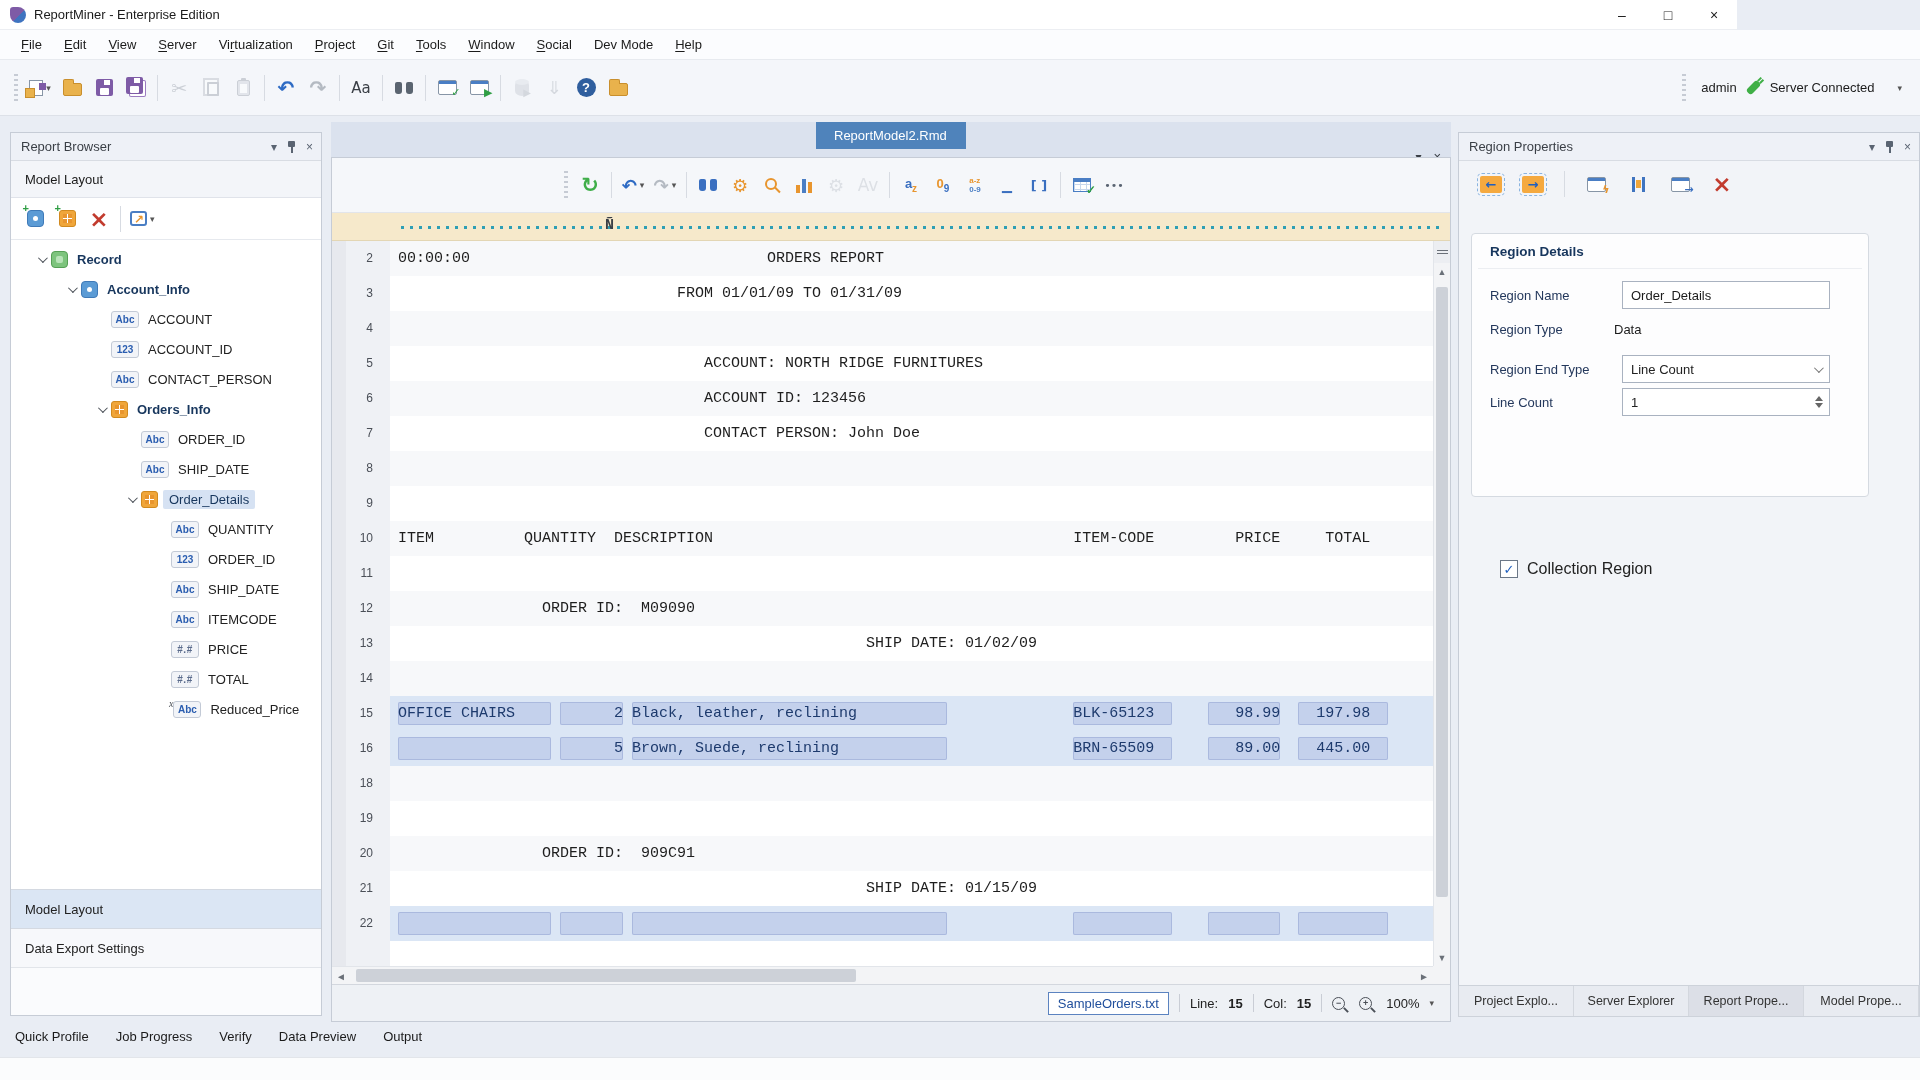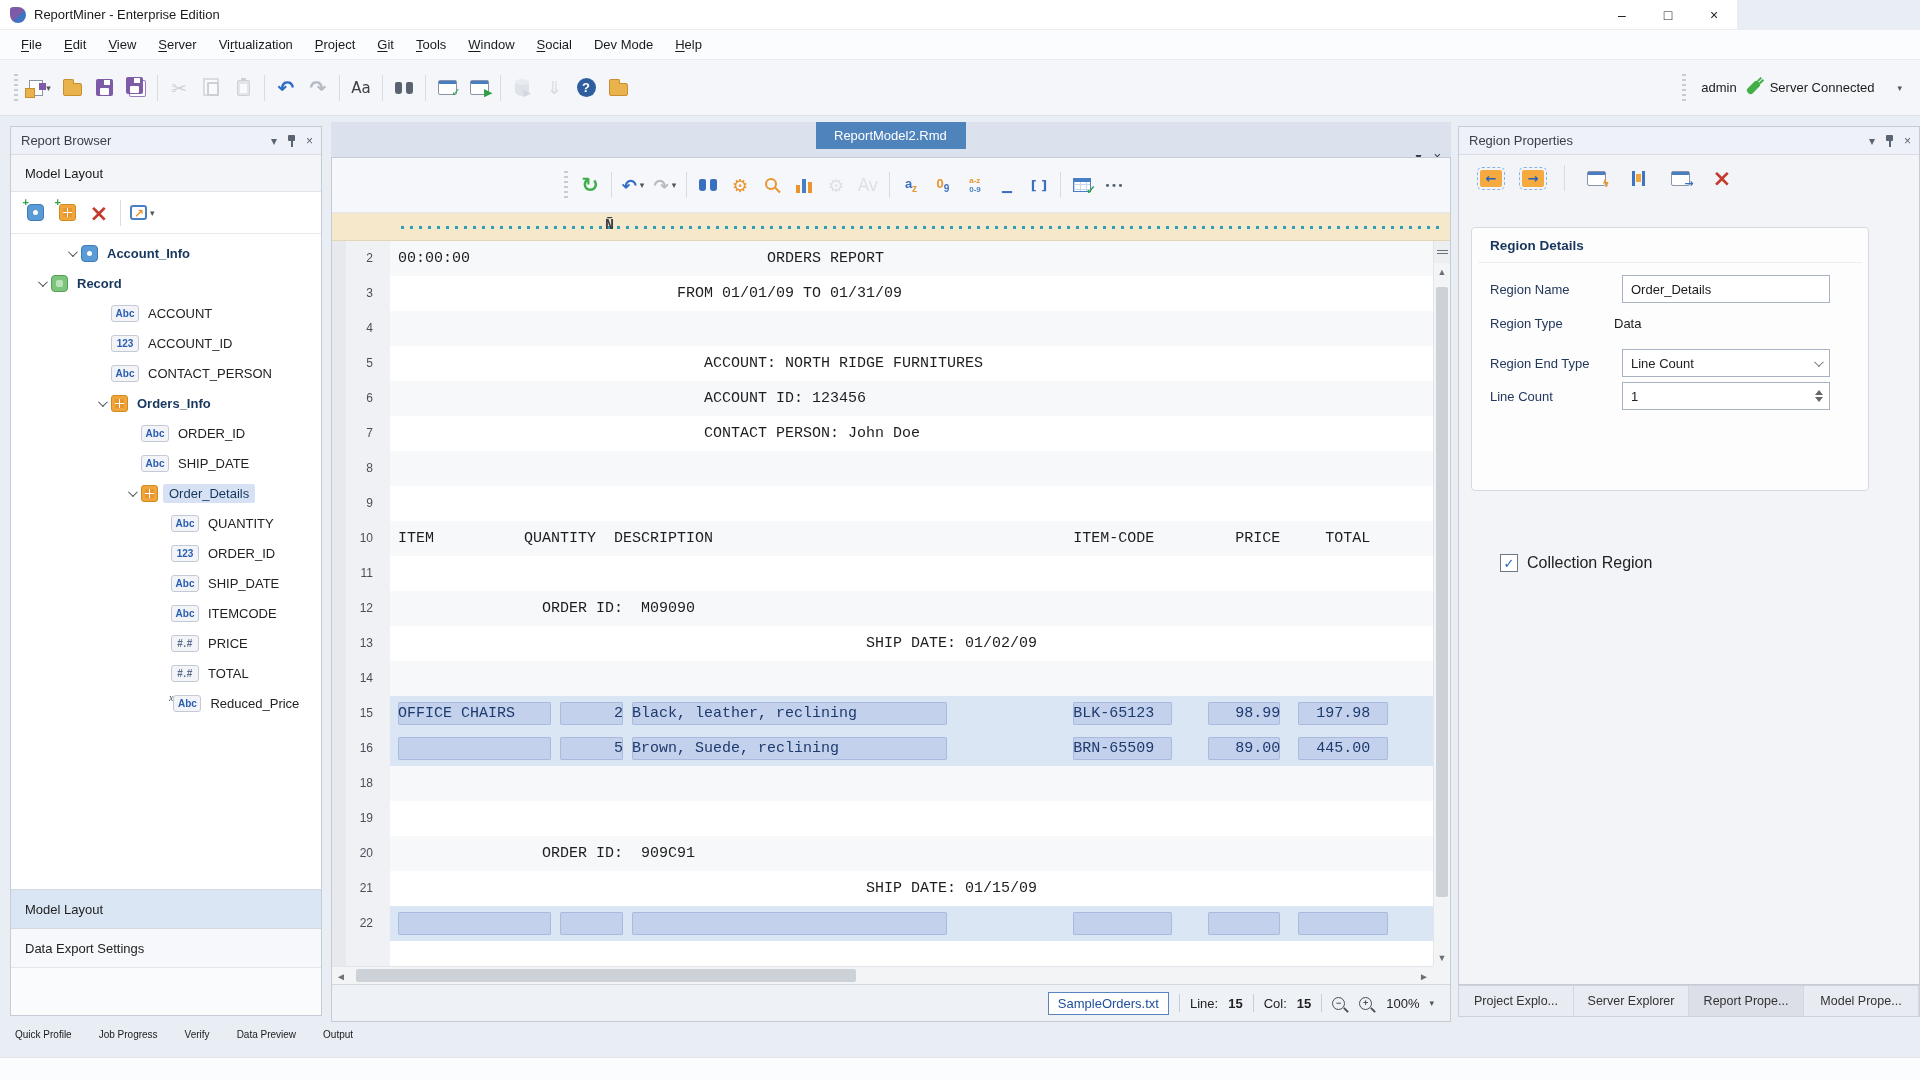--- a/index.html
+++ b/index.html
@@ -85,21 +85,21 @@
   .i-merge{width:13px;height:15px;border-left:3px solid #3f74c0;border-right:3px solid #3f74c0;position:relative;}
   .i-merge::after{content:"";position:absolute;left:1px;top:3px;width:5px;height:8px;background:#f0a63a;}
   .i-pin{width:9px;height:14px;position:relative;}
   .i-pin::before{content:"";position:absolute;top:1px;left:1px;width:7px;height:6px;background:#5a6472;border-radius:1px;}
   .i-pin::after{content:"";position:absolute;top:7px;left:4px;width:2px;height:6px;background:#5a6472;}
   .i-plug{width:15px;height:7px;background:#3faf46;border-radius:3px;transform:rotate(-45deg);position:relative;}
   .i-plug::before{content:"";position:absolute;right:-5px;top:1px;width:5px;height:2px;background:#3faf46;}
   .i-plug::after{content:"";position:absolute;right:-5px;bottom:1px;width:5px;height:2px;background:#3faf46;}
 
   
-  .panel{position:absolute;background:#fff;border:1px solid #c6ccd6;}
+  .panel{position:absolute;background:#fff;border:1px solid #c6ccd6;margin-top:6px;}
   .panel-header{height:28px;background:#eef1f7;border-bottom:1px solid #d8dce3;display:flex;align-items:center;padding:0 8px 0 10px;}
   .panel-header .ttl{font-size:13px;color:#3a3f46;}
   .panel-header .ic{margin-left:auto;display:flex;gap:10px;align-items:center;color:#5a6472;font-size:12px;}
   .panel-header .ic span{display:inline-flex;}
 
   
   #left-panel{left:10px;top:126px;width:312px;bottom:64px;display:flex;flex-direction:column;background:#fff;}
   #ml-header{height:37px;background:#f3f5f9;border-bottom:1px solid #e0e3ea;display:flex;align-items:center;padding-left:14px;font-size:13px;color:#1b1b1b;}
   #tree-toolbar{height:42px;border-bottom:1px solid #e6e9ee;display:flex;align-items:center;padding-left:8px;background:#fff;}
   #tree{flex:1;overflow:hidden;padding-top:4px;}
@@ -186,21 +186,21 @@
     justify-content:center;color:#1f5fbf;font:bold 13px "DejaVu Sans",sans-serif;}
   #right-tabs{position:absolute;left:1458px;top:985px;width:462px;height:32px;background:#e8ebf1;
     border:1px solid #cdd2da;display:flex;}
   .rtab{flex:1;display:flex;align-items:center;justify-content:center;font-size:12.5px;color:#333;
     border-right:1px solid #d3d7de;white-space:nowrap;overflow:hidden;padding:0 4px;}
   .rtab.active{background:#dcdfe7;}
 
   
   #app-tabs{position:absolute;left:0;top:1029px;width:1920px;height:28px;display:flex;gap:27px;
     padding-left:15px;align-items:flex-start;}
-  .atab{font-size:10px;color:#1b1b1b;padding-bottom:20px;border-bottom:3px solid #8e3434;}
+  .atab{font-size:13px;color:#1b1b1b;padding-bottom:20px;border-bottom:3px solid #8e3434;}
   #bottom-strip{position:absolute;left:0;top:1057px;width:1920px;height:23px;background:#fbfcfd;border-top:1px solid #e2e5ea;}
 </style>
 </head>
 <body>
 
 <div id="titlebar">
   <span id="app-icon"></span>
   <span id="win-title">ReportMiner - Enterprise Edition</span>
   <div id="win-controls">
       <span class="win-btn">–</span>
@@ -323,29 +323,29 @@
       <span class="tbtn">
         <span class="glyph" style="font-size:23px;color:#c23b2e;font-weight:bold;">×</span>
       </span>
       <span class="tb-sep"></span>
       <span class="tbtn">
         <span class="i-export"></span>
         <span class="caret">▾</span>
       </span>
     </div>
   <div id="tree">
+      <div class="trow bold" style="padding-left:20px">
+        <span class="chev e"></span>
+        <span class="t-record"></span>
+        <span class="lbl">Record</span>
+      </div>
       <div class="trow bold" style="padding-left:50px">
         <span class="chev e"></span>
         <span class="t-dot"></span>
         <span class="lbl">Account_Info</span>
-      </div>
-      <div class="trow bold" style="padding-left:20px">
-        <span class="chev e"></span>
-        <span class="t-record"></span>
-        <span class="lbl">Record</span>
       </div>
       <div class="trow" style="padding-left:80px">
         <span class="chev"></span>
         <span class="badge">Abc</span>
         <span class="lbl">ACCOUNT</span>
       </div>
       <div class="trow" style="padding-left:80px">
         <span class="chev"></span>
         <span class="badge">123</span>
         <span class="lbl">ACCOUNT_ID</span>

